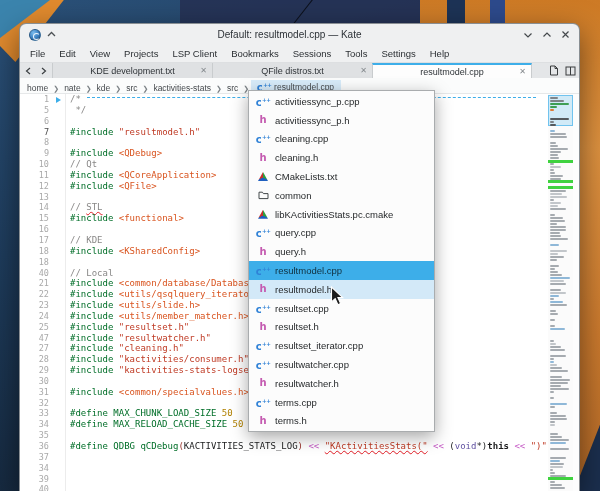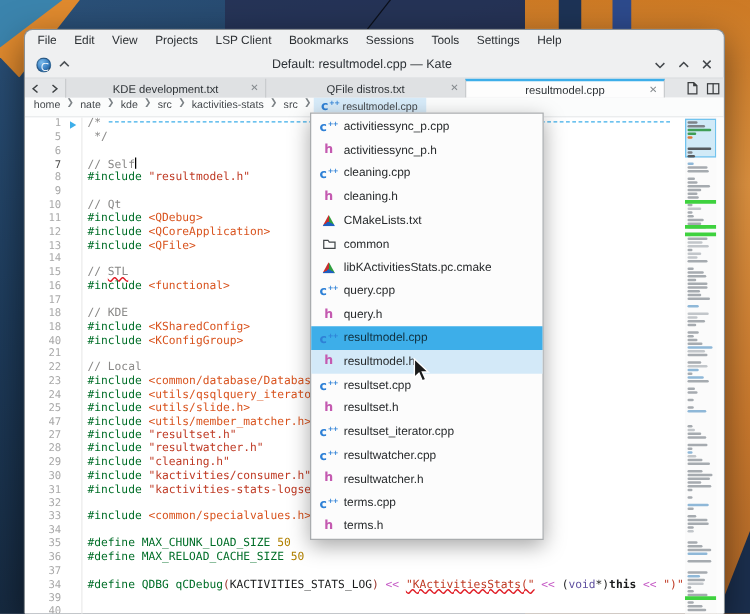--- a/index.html
+++ b/index.html
@@ -48,21 +48,21 @@
     font-size:9px; color:#2e3337; border-left:1px solid #c9ccce; background:#dfe1e3; }
   .tab:last-of-type { border-right:1px solid #c9ccce; }
   .tab.active { background:#fdfdfd; border-top:2px solid var(--accent,#3daee9); }
   .tab .close { position:absolute; right:5px; top:50%; transform:translateY(-50%); color:#84898d;
     font-size:8px; line-height:8px; }
   .tab-label { white-space:nowrap; overflow:hidden; max-width:130px; }
   #tab-spacer { flex:1; }
   .tab-tool { width:17px; display:flex; align-items:center; justify-content:center; flex:none; }
 
   
-  #pathbar { height:16px; background:#fbfcfc; display:flex; align-items:flex-start; padding-left:4px;
+  #pathbar { height:16px; background:#fbfcfc; display:flex; align-items:flex-end; padding-left:4px;
     font-size:8.5px; color:#45494d; border-bottom:1px solid #e6e8e9; }
   .crumb { padding:0 3px; display:flex; align-items:center; white-space:nowrap; }
   .crumb-sep { display:flex; align-items:center; color:#7c8286; font-size:7px; padding:0 2px; }
   #crumb-current { display:flex; align-items:center; gap:4px; background:#d7ebf9; padding:0 7px; }
 
   
   #editor { position:relative; display:flex; height:398px; background:#ffffff; }
   #gutter { width:46px; flex:none; display:flex; flex-direction:column; border-right:1px solid #ececec; }
   .grow { height:10.85px; flex:none; display:flex; }
   .gnum { width:34px; text-align:right; padding-right:5px; font:8.5px/10.85px "DejaVu Sans Mono", monospace; color:#a9a9a9; }
@@ -120,33 +120,20 @@
 <div class="wp" id="wp-diag"></div>
 <div class="wp" id="wp-right"></div>
 <div class="wp" id="wp-stripe-navy"></div>
 <div class="wp" id="wp-stripe-blue"></div>
 <div class="wp" id="wp-tl-orange"></div>
 <div class="wp" id="wp-tl-teal"></div>
 <div class="wp" id="wp-br-navy"></div>
 
 <div id="window">
 
-  <div id="menubar">
-      <span class="menu-item">File</span>
-      <span class="menu-item">Edit</span>
-      <span class="menu-item">View</span>
-      <span class="menu-item">Projects</span>
-      <span class="menu-item">LSP Client</span>
-      <span class="menu-item">Bookmarks</span>
-      <span class="menu-item">Sessions</span>
-      <span class="menu-item">Tools</span>
-      <span class="menu-item">Settings</span>
-      <span class="menu-item">Help</span>
-    </div>
-
   <div id="titlebar">
     <div id="app-icon"></div>
     <span class="tb-glyph">
       <svg width="9" height="7" viewBox="0 0 9 7">
           <path d="M1 5 L4.5 1.5 L8 5" fill="none" stroke="#4b5054" stroke-width="1.3"></path>
         </svg>
     </span>
     <div id="window-title">Default: resultmodel.cpp — Kate</div>
     <div id="win-btns">
       <span class="tb-glyph">
@@ -159,20 +146,33 @@
             <path d="M1.5 5.5 L5 2 L8.5 5.5" fill="none" stroke="#45494d" stroke-width="1.2"></path>
           </svg>
       </span>
       <span class="tb-glyph">
         <svg width="9" height="9" viewBox="0 0 9 9">
             <path d="M1.5 1.5 L7.5 7.5 M7.5 1.5 L1.5 7.5" fill="none" stroke="#45494d" stroke-width="1.2"></path>
           </svg>
       </span>
     </div>
   </div>
+
+  <div id="menubar">
+      <span class="menu-item">File</span>
+      <span class="menu-item">Edit</span>
+      <span class="menu-item">View</span>
+      <span class="menu-item">Projects</span>
+      <span class="menu-item">LSP Client</span>
+      <span class="menu-item">Bookmarks</span>
+      <span class="menu-item">Sessions</span>
+      <span class="menu-item">Tools</span>
+      <span class="menu-item">Settings</span>
+      <span class="menu-item">Help</span>
+    </div>
 
   <div id="tabbar">
     <span class="tab-nav">
       <svg width="6" height="8" viewBox="0 0 6 8">
           <path d="M5 1 L1.5 4 L5 7" fill="none" stroke="#3c4043" stroke-width="1.2"></path>
         </svg>
     </span>
     <span class="tab-nav">
       <svg width="6" height="8" viewBox="0 0 6 8">
           <path d="M1 1 L4.5 4 L1 7" fill="none" stroke="#3c4043" stroke-width="1.2"></path>
@@ -385,35 +385,32 @@
           <span class="ctext"><span class="cmt">/*</span></span>
           <span class="dashfill"></span>
         </div>
         <div class="cline">
           <span class="ctext"><span class="cmt"> */</span></span>
         </div>
         <div class="cline">
           <span class="ctext"></span>
         </div>
         <div class="cline">
-          <span class="ctext"><span class="cmt">// Self</span><span class="caret"></span></span>
-        </div>
-        <div class="cline">
           <span class="ctext"><span class="prep">#include </span><span class="str">"resultmodel.h"</span></span>
         </div>
         <div class="cline">
           <span class="ctext"></span>
         </div>
         <div class="cline">
+          <span class="ctext"><span class="prep">#include </span><span class="lib">&lt;QDebug&gt;</span></span>
+        </div>
+        <div class="cline">
           <span class="ctext"><span class="cmt">// Qt</span></span>
         </div>
         <div class="cline">
-          <span class="ctext"><span class="prep">#include </span><span class="lib">&lt;QDebug&gt;</span></span>
-        </div>
-        <div class="cline">
           <span class="ctext"><span class="prep">#include </span><span class="lib">&lt;QCoreApplication&gt;</span></span>
         </div>
         <div class="cline">
           <span class="ctext"><span class="prep">#include </span><span class="lib">&lt;QFile&gt;</span></span>
         </div>
         <div class="cline">
           <span class="ctext"></span>
         </div>
         <div class="cline">
           <span class="ctext"><span class="cmt">// </span><span class="cmt err">STL</span></span>
@@ -422,23 +419,20 @@
           <span class="ctext"><span class="prep">#include </span><span class="lib">&lt;functional&gt;</span></span>
         </div>
         <div class="cline">
           <span class="ctext"></span>
         </div>
         <div class="cline">
           <span class="ctext"><span class="cmt">// KDE</span></span>
         </div>
         <div class="cline">
           <span class="ctext"><span class="prep">#include </span><span class="lib">&lt;KSharedConfig&gt;</span></span>
-        </div>
-        <div class="cline">
-          <span class="ctext"><span class="prep">#include </span><span class="lib">&lt;KConfigGroup&gt;</span></span>
         </div>
         <div class="cline">
           <span class="ctext"></span>
         </div>
         <div class="cline">
           <span class="ctext"><span class="cmt">// Local</span></span>
         </div>
         <div class="cline">
           <span class="ctext"><span class="prep">#include </span><span class="lib">&lt;common/database/Database.h&gt;</span></span>
         </div>

